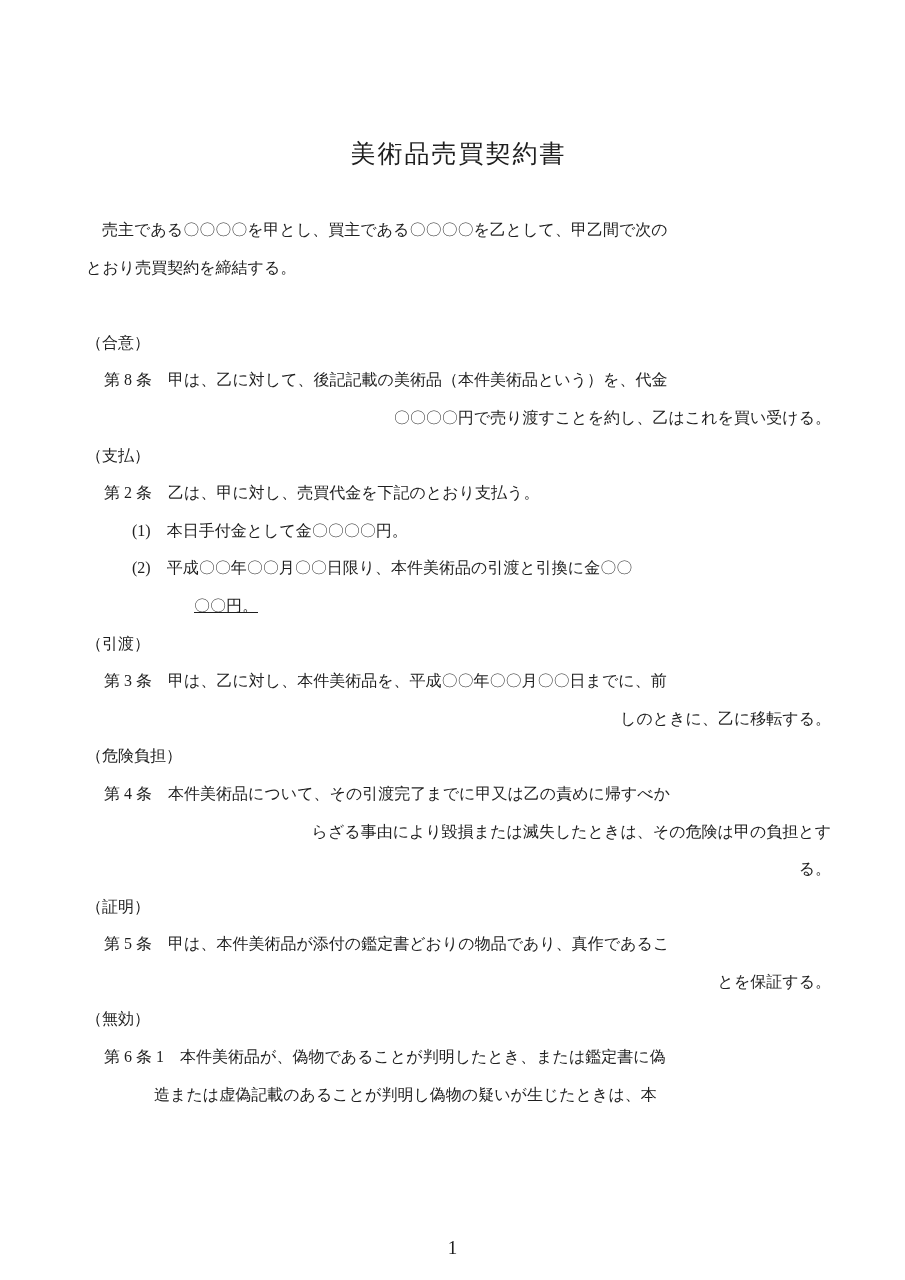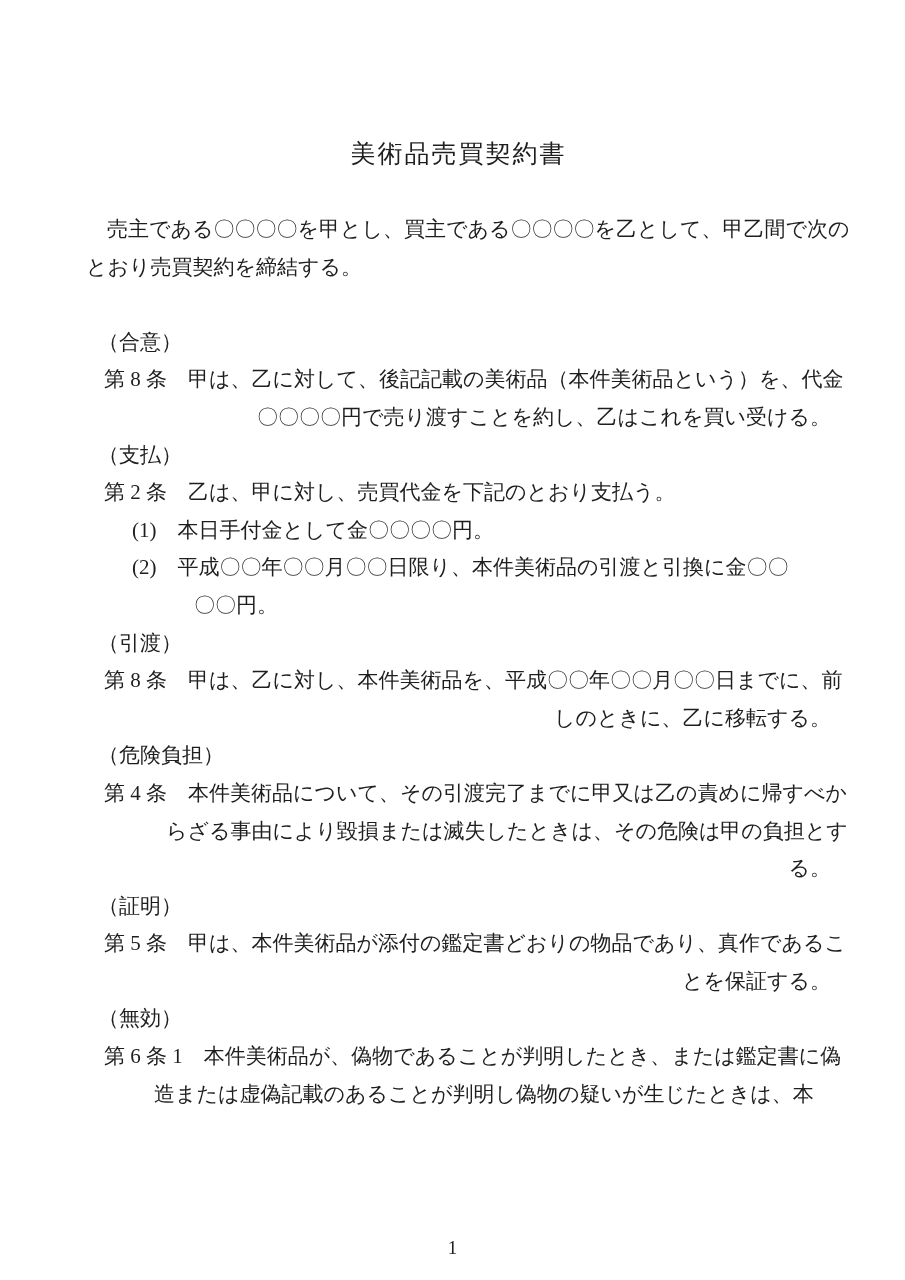--- a/index.html
+++ b/index.html
@@ -20,30 +20,30 @@
   .title{
     height:42px;line-height:42px;
     margin-bottom:36px;
     text-align:center;
     font-size:25px;
     letter-spacing:2px;
     white-space:pre;
   }
   .ln{
     height:37.6px;line-height:37.6px;
-    font-size:21px;
+    font-size:16px;
     white-space:pre;
   }
   .blank{height:37.6px;}
-  .h  {margin-left:12px;}
+  .h  {margin-left:0;}
   .a1 {margin-left:18px;}
   .a2 {margin-left:80px;text-align:right;}
   .a2d{margin-left:68px;}
   .i1 {margin-left:46px;}
-  .i2 {margin-left:108px;}
+  .i2 {margin-left:108px;text-decoration:underline;}
   .page-number{
     position:absolute;
     left:0;right:0;top:1232px;
     height:32px;line-height:32px;
     text-align:center;
     font-size:19px;
   }
 </style>
 </head>
 <body>
@@ -62,21 +62,21 @@
     <div class="ln a1">第 8 条　甲は、乙に対して、後記記載の美術品（本件美術品という）を、代金</div>
     <div class="ln a2">〇〇〇〇円で売り渡すことを約し、乙はこれを買い受ける。</div>
 
     <div class="ln h">（支払）</div>
     <div class="ln a1">第 2 条　乙は、甲に対し、売買代金を下記のとおり支払う。</div>
     <div class="ln i1">(1)　本日手付金として金〇〇〇〇円。</div>
     <div class="ln i1">(2)　平成〇〇年〇〇月〇〇日限り、本件美術品の引渡と引換に金〇〇</div>
     <div class="ln i2">〇〇円。</div>
 
     <div class="ln h">（引渡）</div>
-    <div class="ln a1">第 8 条　甲は、乙に対し、本件美術品を、平成〇〇年〇〇月〇〇日までに、前</div>
+    <div class="ln a1">第 3 条　甲は、乙に対し、本件美術品を、平成〇〇年〇〇月〇〇日までに、前</div>
     <div class="ln a2">しのときに、乙に移転する。</div>
 
     <div class="ln h">（危険負担）</div>
     <div class="ln a1">第 4 条　本件美術品について、その引渡完了までに甲又は乙の責めに帰すべか</div>
     <div class="ln a2">らざる事由により毀損または滅失したときは、その危険は甲の負担とす</div>
     <div class="ln a2">る。</div>
 
     <div class="ln h">（証明）</div>
     <div class="ln a1">第 5 条　甲は、本件美術品が添付の鑑定書どおりの物品であり、真作であるこ</div>
     <div class="ln a2">とを保証する。</div>

